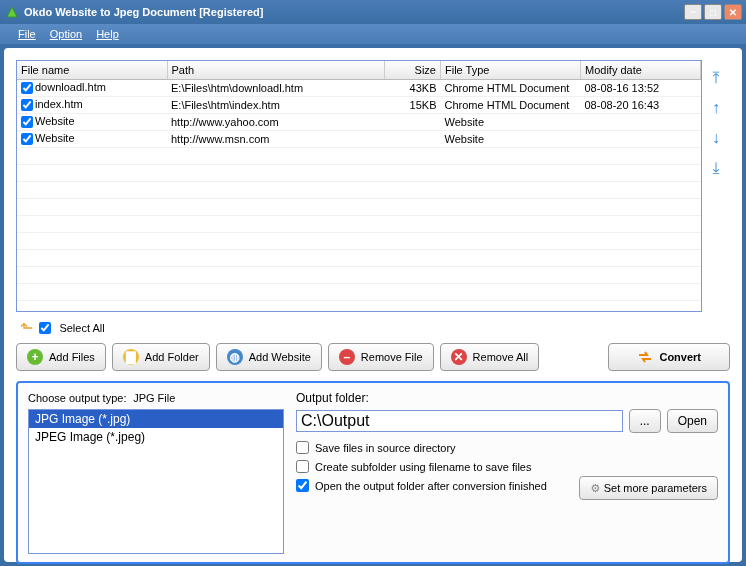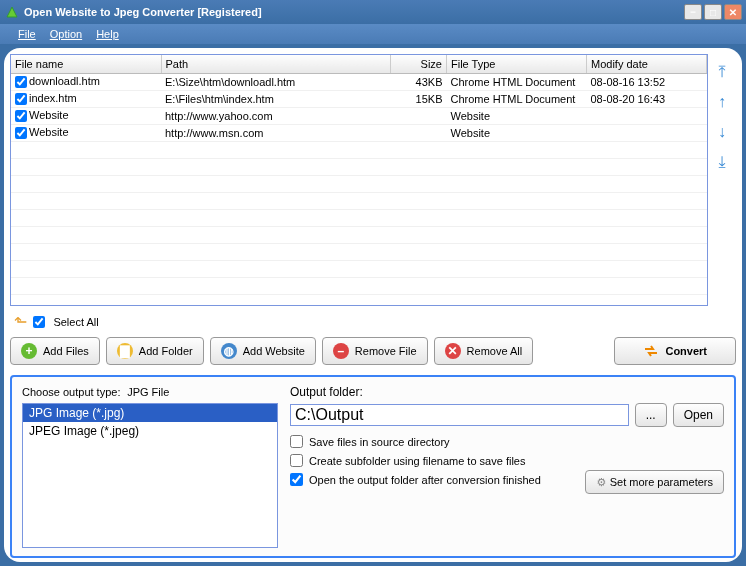--- a/index.html
+++ b/index.html
@@ -7,21 +7,21 @@
 
 .titlebar { background: linear-gradient(#4a7bb5, #3b6ea5); height: 24px; display: flex; align-items: center; padding: 0 4px; color: #fff; font-size: 12px; font-weight: bold; }
 .titlebar .icon { width: 16px; height: 16px; margin-right: 4px; display: inline-flex; align-items: center; justify-content: center; }
 .titlebar .spacer { flex: 1; }
 .winbtn { width: 18px; height: 16px; margin-left: 2px; background: #e8e8e8; border: 1px solid #888; border-radius: 2px; display: inline-flex; align-items: center; justify-content: center; font-size: 10px; cursor: default; }
 .winbtn.close { background: #e86; }
 
 .menubar { background: linear-gradient(#5a8bc5, #4a7bb5); height: 20px; display: flex; align-items: center; padding: 0 18px; color: #fff; font-size: 12px; }
 .menubar span { margin-right: 14px; text-decoration: underline; }
 
-.content { background: #fff; margin: 4px; border-radius: 16px; padding: 6px; height: 514px; }
+.content { background: #fff; margin: 4px; border-radius: 4px; padding: 12px; height: 514px; }
 
 .filelist-wrap { display: flex; height: 252px; }
 .filelist { flex: 1; border: 1px solid #7a96df; overflow: hidden; background: #fff; }
 .sidebtns { width: 28px; display: flex; flex-direction: column; align-items: center; gap: 10px; padding-top: 8px; }
 .arrowbtn { width: 20px; height: 20px; display: flex; align-items: center; justify-content: center; color: #3b8bd5; font-size: 16px; }
 
 table { width: 100%; border-collapse: collapse; table-layout: fixed; }
 th { background: linear-gradient(#fefefe, #e8e8e8); border-right: 1px solid #ccc; border-bottom: 1px solid #bbb; text-align: left; padding: 2px 4px; font-weight: normal; height: 18px; }
 td { padding: 1px 4px; height: 17px; white-space: nowrap; overflow: hidden; }
 tbody tr { border-bottom: 1px solid #f0f0f0; }
@@ -55,21 +55,21 @@
 </style>
 </head>
 <body>
 
 <div class="titlebar">
   <span class="icon">
     <svg width="14" height="14" viewBox="0 0 14 14">
         <path d="M2 12 L7 2 L12 12 Z" fill="#6c3" stroke="#393"></path>
       </svg>
   </span>
-  <span>Open Website to Jpeg Converter [Registered]</span>
+  <span>Okdo Website to Jpeg Document [Registered]</span>
   <span class="spacer"></span>
   <span class="winbtn">－</span>
   <span class="winbtn">□</span>
   <span class="winbtn close">✕</span>
 </div>
 
 <div class="menubar">
   <span>File</span>
   <span>Option</span>
   <span>Help</span>
@@ -92,21 +92,21 @@
           <th>File name</th>
           <th>Path</th>
           <th style="text-align:right">Size</th>
           <th>File Type</th>
           <th>Modify date</th>
         </tr>
           </thead>
         <tbody id="tbody">
             <tr>
               <td><input type="checkbox" class="chk" checked="" style="">downloadl.htm</td>
-              <td>E:\Size\htm\downloadl.htm</td>
+              <td>E:\Files\htm\downloadl.htm</td>
               <td style="text-align:right">43KB</td>
               <td>Chrome HTML Document</td>
               <td>08-08-16 13:52</td>
             </tr>
             <tr>
               <td><input type="checkbox" class="chk" checked="" style="">index.htm</td>
               <td>E:\Files\htm\index.htm</td>
               <td style="text-align:right">15KB</td>
               <td>Chrome HTML Document</td>
               <td>08-08-20 16:43</td>

